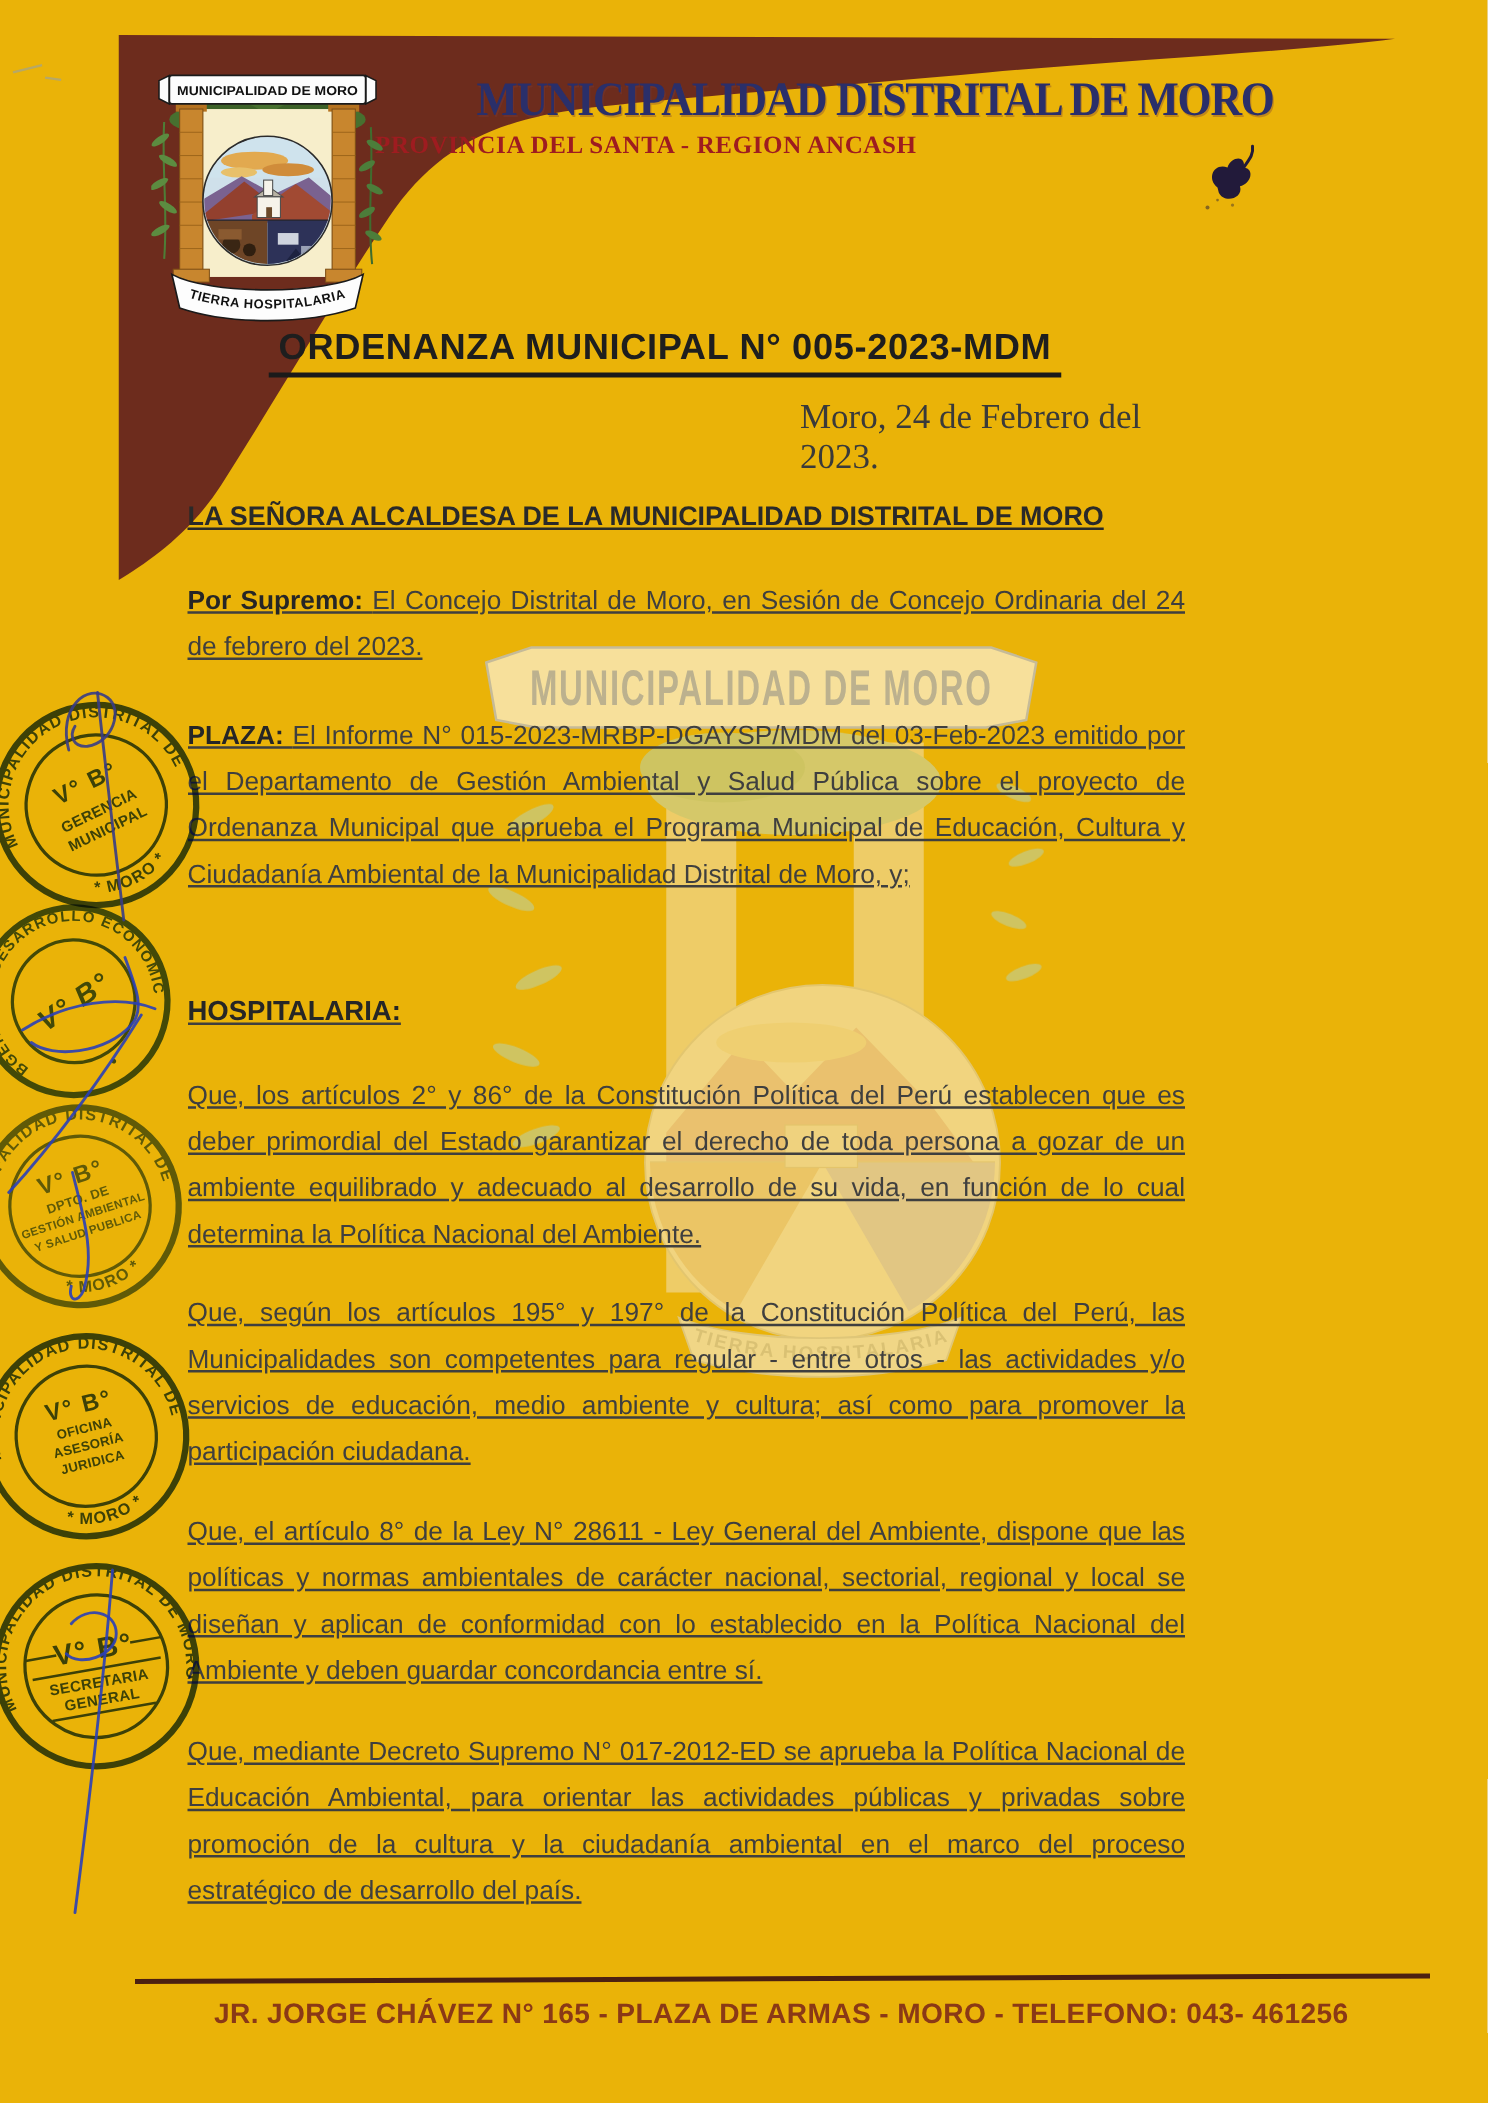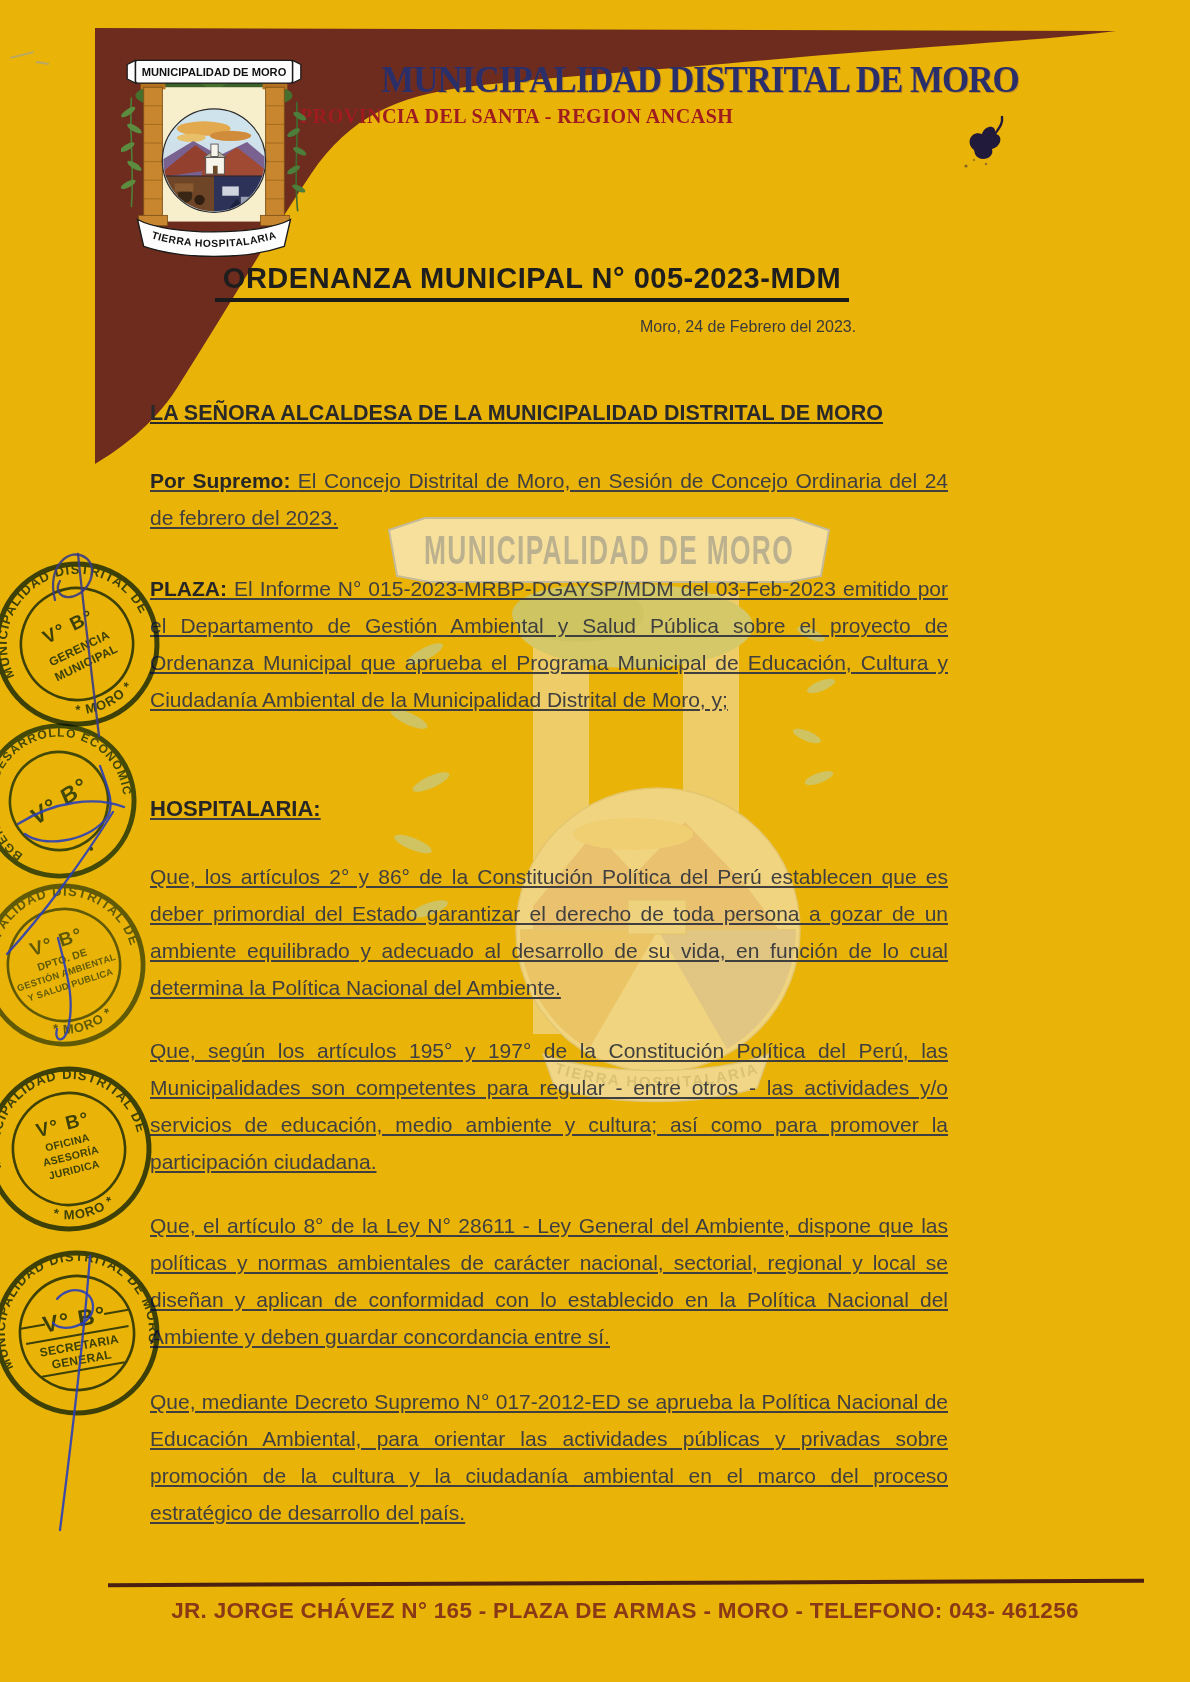--- a/index.html
+++ b/index.html
@@ -10,21 +10,21 @@
   .swoosh{position:absolute;left:0;top:0;z-index:1;pointer-events:none;}
   .logo{position:absolute;left:121px;top:54px;z-index:3;}
   .mdm-title{position:absolute;left:330px;top:60px;width:740px;text-align:center;z-index:2;
       font-family:"Liberation Serif",serif;font-weight:bold;font-size:35px;color:#2a2f6a;
       letter-spacing:-1px;transform:scaleY(1.1);text-shadow:1px 1px 0 rgba(120,60,60,.35);}
   .prov{position:absolute;left:300px;top:105px;width:550px;text-align:left;z-index:2;
       font-family:"Liberation Serif",serif;font-weight:bold;font-size:20px;color:#9e1c20;letter-spacing:.5px;}
   .otitle{position:absolute;left:0;top:226px;width:1064px;text-align:center;z-index:2;margin-top:36px;}
   .otitle span{display:inline-block;font-size:29px;font-weight:bold;color:#1e1e1e;letter-spacing:.5px;
       border-bottom:4px solid #1a1a1a;padding:0 8px 3px;}
-  .dateline{position:absolute;left:640px;top:318px;width:310px;z-index:2;font-size:16px;color:#3a3a3a;}
+  .dateline{position:absolute;left:640px;top:318px;width:310px;z-index:2;font-size:28px;color:#3a3a3a;font-family:Liberation Serif, serif;}
   
   .para{position:absolute;left:150px;width:798px;font-size:21px;line-height:37px;text-align:justify;
       color:#3f3f3f;z-index:2;text-decoration:underline;}
   .para b{color:#262626;}
   .addr{font-weight:bold;color:#292929;font-size:21.5px;}
   .consider b{font-size:22px;}
   
   .wm{position:absolute;left:383px;top:514px;z-index:0;pointer-events:none;}
   .wm-banner-text{font-family:"Liberation Sans",sans-serif;font-weight:bold;font-size:40px;fill:#b1b1b1;letter-spacing:2px;}
   .wm-ribbon-text{font-weight:bold;font-size:15px;fill:#cccccc;letter-spacing:2px;}

